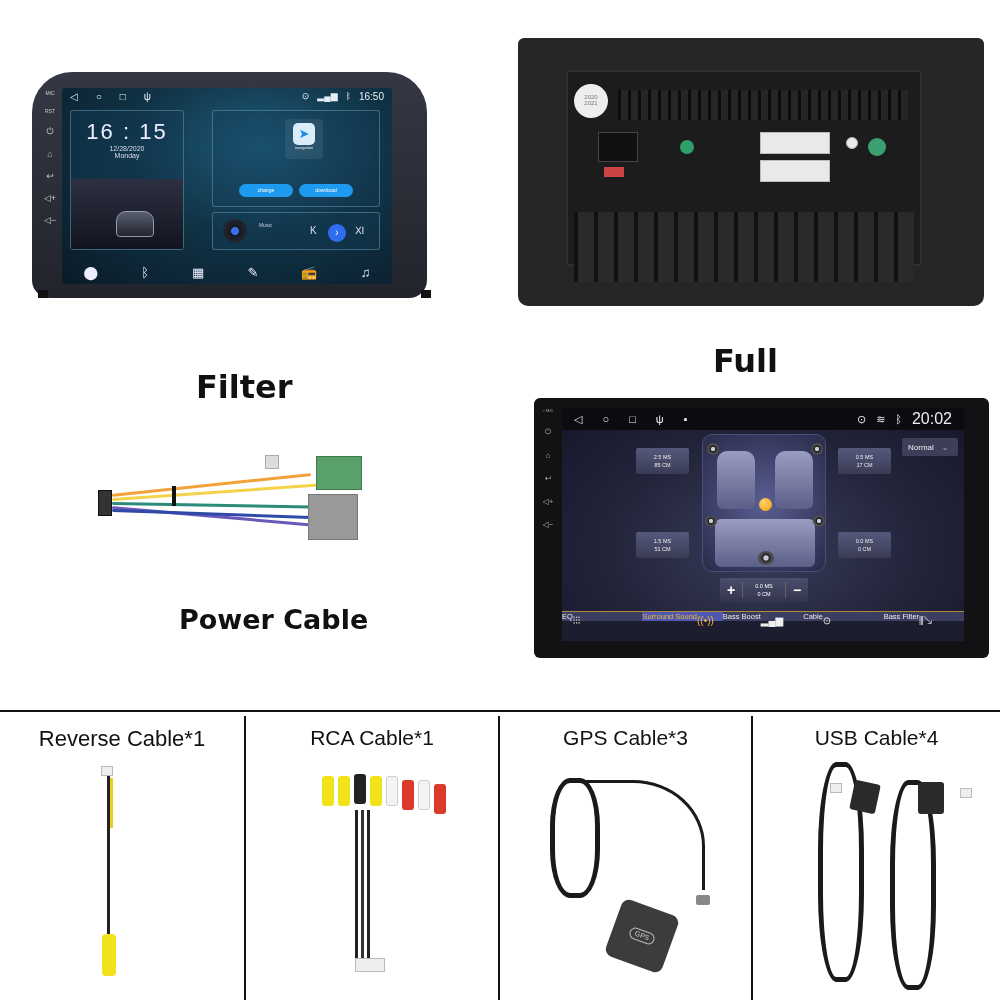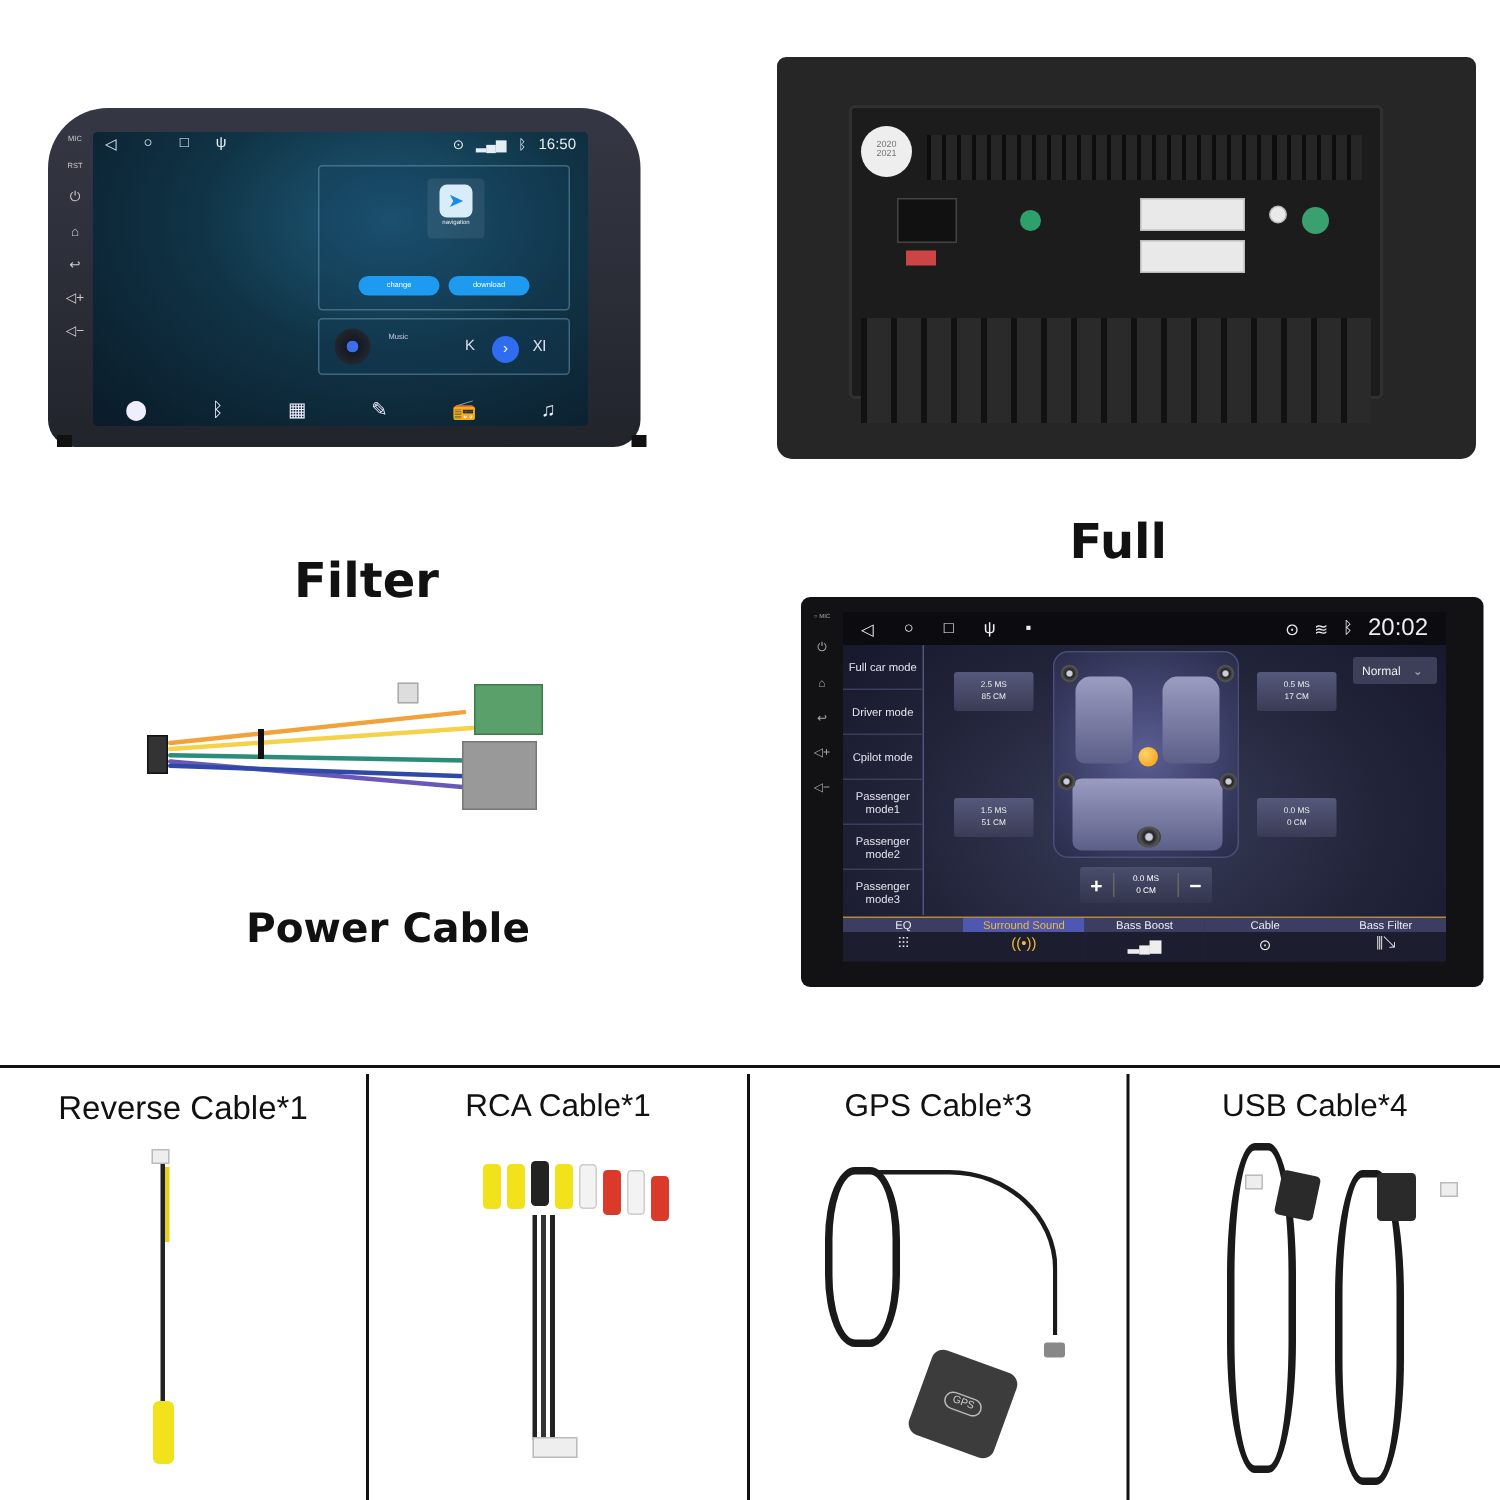--- a/index.html
+++ b/index.html
@@ -49,21 +49,21 @@
 .delay{position:absolute;width:53px;height:26px;background:linear-gradient(#55587a,#3a3c56);border-radius:2px;color:#eee;font-size:5.5px;text-align:center;padding-top:5px;line-height:1.5}
 .seats{position:absolute;left:140px;top:26px;width:124px;height:138px;border:1px solid #4a4e78;border-radius:10px;background:radial-gradient(circle at 50% 50%,#5a5e92 0%,#3b3e66 60%,#2a2c4a 100%)}
 .seat{position:absolute;background:linear-gradient(#9a9cc0,#5c5f88);border-radius:10px 10px 6px 6px}
 .ball{position:absolute;left:56px;top:63px;width:13px;height:13px;border-radius:50%;background:radial-gradient(circle at 35% 35%,#ffd36b,#f39a0b)}
 .spk{position:absolute;width:12px;height:12px;border-radius:50%;background:radial-gradient(circle,#ccd 20%,#222 30%,#555 60%,#111 100%)}
 .adjust{position:absolute;left:158px;top:170px;width:88px;height:24px;background:linear-gradient(#4b4e6c,#33354d);border-radius:2px;display:flex;align-items:center;color:#fff}
 .adjust .b{width:22px;text-align:center;font-size:14px;font-weight:bold}
 .adjust .v{flex:1;text-align:center;font-size:5.5px;line-height:1.5;border-left:1px solid #666;border-right:1px solid #666}
 .normal{position:absolute;right:6px;top:30px;width:56px;height:18px;background:#3d3f58;border-radius:2px;color:#eee;font-size:8px;display:flex;align-items:center;padding-left:6px;gap:8px}
 .tabs{position:absolute;left:0;bottom:0;width:100%;height:30px;border-top:1px solid #b08a3a;display:flex}
-.tab{flex:1;display:flex;flex-direction:column;align-items:center;font-size:7.5px;color:#eee;background:linear-gradient(#3b3e60 0 9px,#1c1d2e 9px)}
+.tab{flex:1;display:flex;flex-direction:row;align-items:flex-start;font-size:7.5px;color:#eee;background:linear-gradient(#3b3e60 0 9px,#1c1d2e 9px)}
 .tab.active{color:#f2b833;background:linear-gradient(#4e58b0 0 9px,#1c1d2e 9px)}
 .tab .ic{font-size:10px;margin-top:3px}
 
 
 .wire{position:absolute;height:3px;border-radius:2px}
 .divider-h{left:0;top:710px;width:1000px;height:2px;background:#111}
 .divider-v{top:716px;width:2px;height:284px;background:#111}
 .cable-title{top:726px;font-size:21px;color:#111;text-align:center;font-family:"Liberation Sans",sans-serif}
 </style>
 </head>
@@ -88,20 +88,28 @@
       <span>○</span>
       <span>□</span>
       <span>ψ</span>
     </div>
     <div class="right">
       <span>⊙</span>
       <span>▂▄▆</span>
       <span>ᛒ</span>
       <span style="font-size:10px">16:50</span>
     </div>
+  </div>
+  <div class="card" style="left:8px;top:22px;width:114px;height:140px">
+    <div class="clock">16 : 15</div>
+    <div class="date">12/28/2020</div>
+    <div class="day">Monday</div>
+    <div class="road">
+        <div class="car"></div>
+      </div>
   </div>
   <div class="card" style="left:150px;top:22px;width:168px;height:97px">
     <div class="navtile">
       <div class="navicon">➤</div>
       <div class="navtxt">navigation</div>
     </div>
     <div class="pill" style="left:26px;width:54px">change</div>
     <div class="pill" style="left:86px;width:54px">download</div>
   </div>
   <div class="card" style="left:150px;top:124px;width:168px;height:38px">
@@ -144,21 +152,21 @@
 <div class="wire" style="left:112px;top:494px;width:200px;background:#f2a23a;transform:rotate(-6deg);transform-origin:left"></div>
 <div class="wire" style="left:112px;top:498px;width:205px;background:#f4d34a;transform:rotate(-4deg);transform-origin:left"></div>
 <div class="wire" style="left:112px;top:502px;width:200px;background:#2c8c7a;transform:rotate(1deg);transform-origin:left"></div>
 <div class="wire" style="left:112px;top:506px;width:210px;background:#6a58b8;transform:rotate(5deg);transform-origin:left"></div>
 <div class="wire" style="left:112px;top:509px;width:200px;background:#2f49a8;transform:rotate(2deg);transform-origin:left"></div>
 <div class="abs" style="left:172px;top:486px;width:4px;height:20px;background:#111"></div>
 <div class="abs" style="left:265px;top:455px;width:14px;height:14px;background:#ddd;border:1px solid #aaa"></div>
 <div class="abs" style="left:316px;top:456px;width:46px;height:34px;background:#5aa06a;border:1px solid #3d7a4e"></div>
 <div class="abs" style="left:308px;top:494px;width:50px;height:46px;background:#999;border:1px solid #777"></div>
 
-<div class="abs lbl-mid" style="left:164px;top:604px">Power Cable</div>
+<div class="abs lbl-mid" style="left:179px;top:604px">Power Cable</div>
 
 <div class="abs dsp-unit"></div>
 <div class="abs dsp-side">
   <span style="font-size:4px">○ MIC</span>
   <span>⏻</span>
   <span>⌂</span>
   <span>↩</span>
   <span>◁+</span>
   <span>◁−</span>
 </div>
@@ -170,28 +178,20 @@
       <span>□</span>
       <span>ψ</span>
       <span>▪</span>
     </div>
     <div class="right">
       <span>⊙</span>
       <span>≋</span>
       <span>ᛒ</span>
       <span style="font-size:16px">20:02</span>
     </div>
-  </div>
-  <div class="modes">
-    <div class="mode">Full car mode</div>
-    <div class="mode">Driver mode</div>
-    <div class="mode">Cpilot mode</div>
-    <div class="mode">Passenger mode1</div>
-    <div class="mode">Passenger mode2</div>
-    <div class="mode" style="border-bottom:none">Passenger mode3</div>
   </div>
 
   <div class="delay" style="left:74px;top:40px">
     <div>2.5 MS</div>
     <div>85 CM</div>
   </div>
   <div class="delay" style="left:276px;top:40px">
     <div>0.5 MS</div>
     <div>17 CM</div>
   </div>

